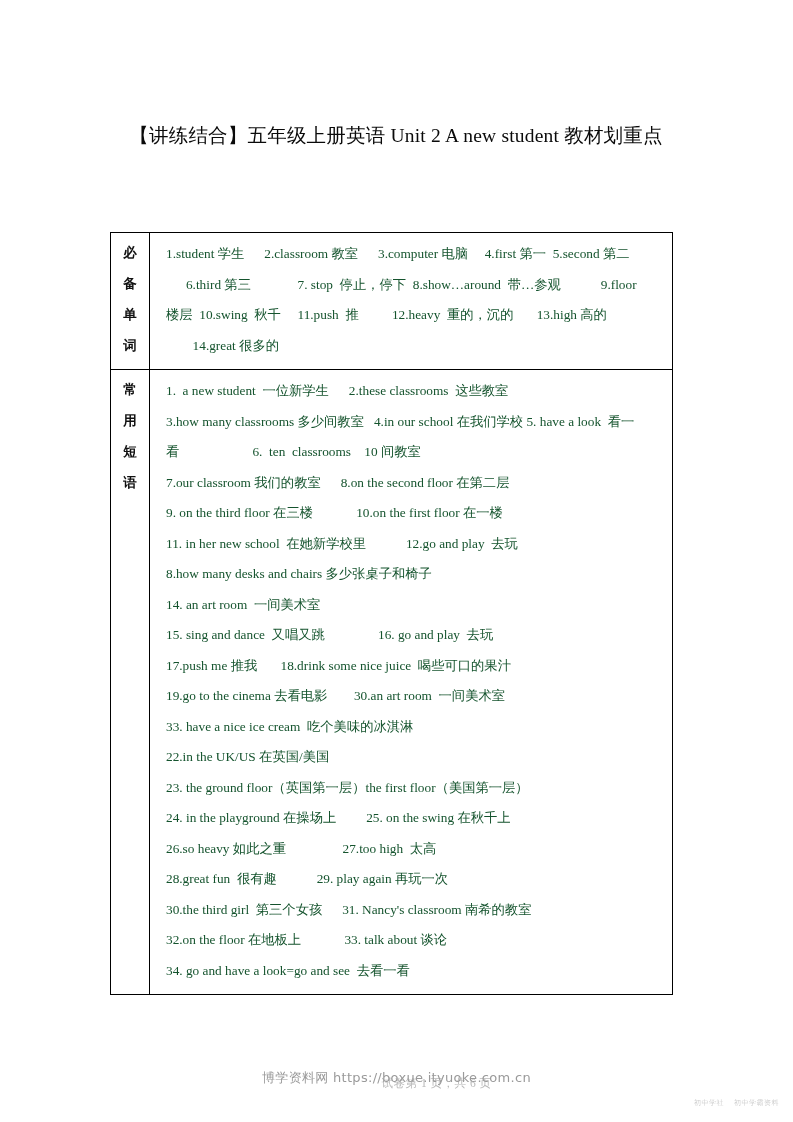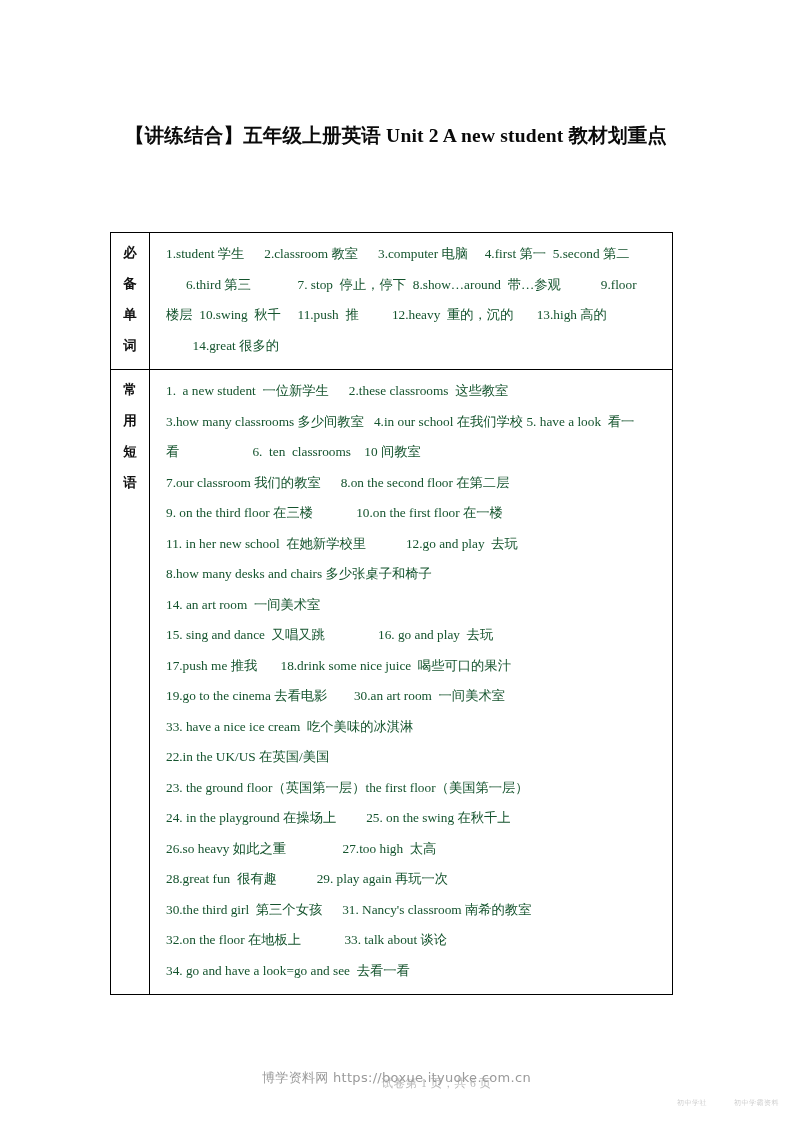--- a/index.html
+++ b/index.html
@@ -23,21 +23,21 @@
 
   
   .doc-title {
     position: absolute;
     left: 96px;
     top: 118px;
     width: 600px;
     text-align: center;
     font-size: 19.5px;
     line-height: 36px;
-    font-weight: bold;
+    font-weight: normal;
     letter-spacing: 0.2px;
     color: #0a0a0a;
   }
 
   
   .section-heading {
     position: absolute;
     left: 96px;
     top: 205px;
     width: 600px;
@@ -116,21 +116,21 @@
     font-size: 13px;
     color: #9a9a9a;
     letter-spacing: 0.3px;
     font-family: "DejaVu Sans", "Liberation Sans", sans-serif;
   }
   .corner-stamps {
     position: absolute;
     right: 14px;
     top: 1098px;
     display: flex;
-    gap: 27px;
+    gap: 10px;
     font-size: 7px;
     color: #cfcfcf;
     font-family: "DejaVu Sans", "Liberation Sans", sans-serif;
     letter-spacing: 0.5px;
   }
 </style>
 </head>
 <body>
 
 <div class="page">

